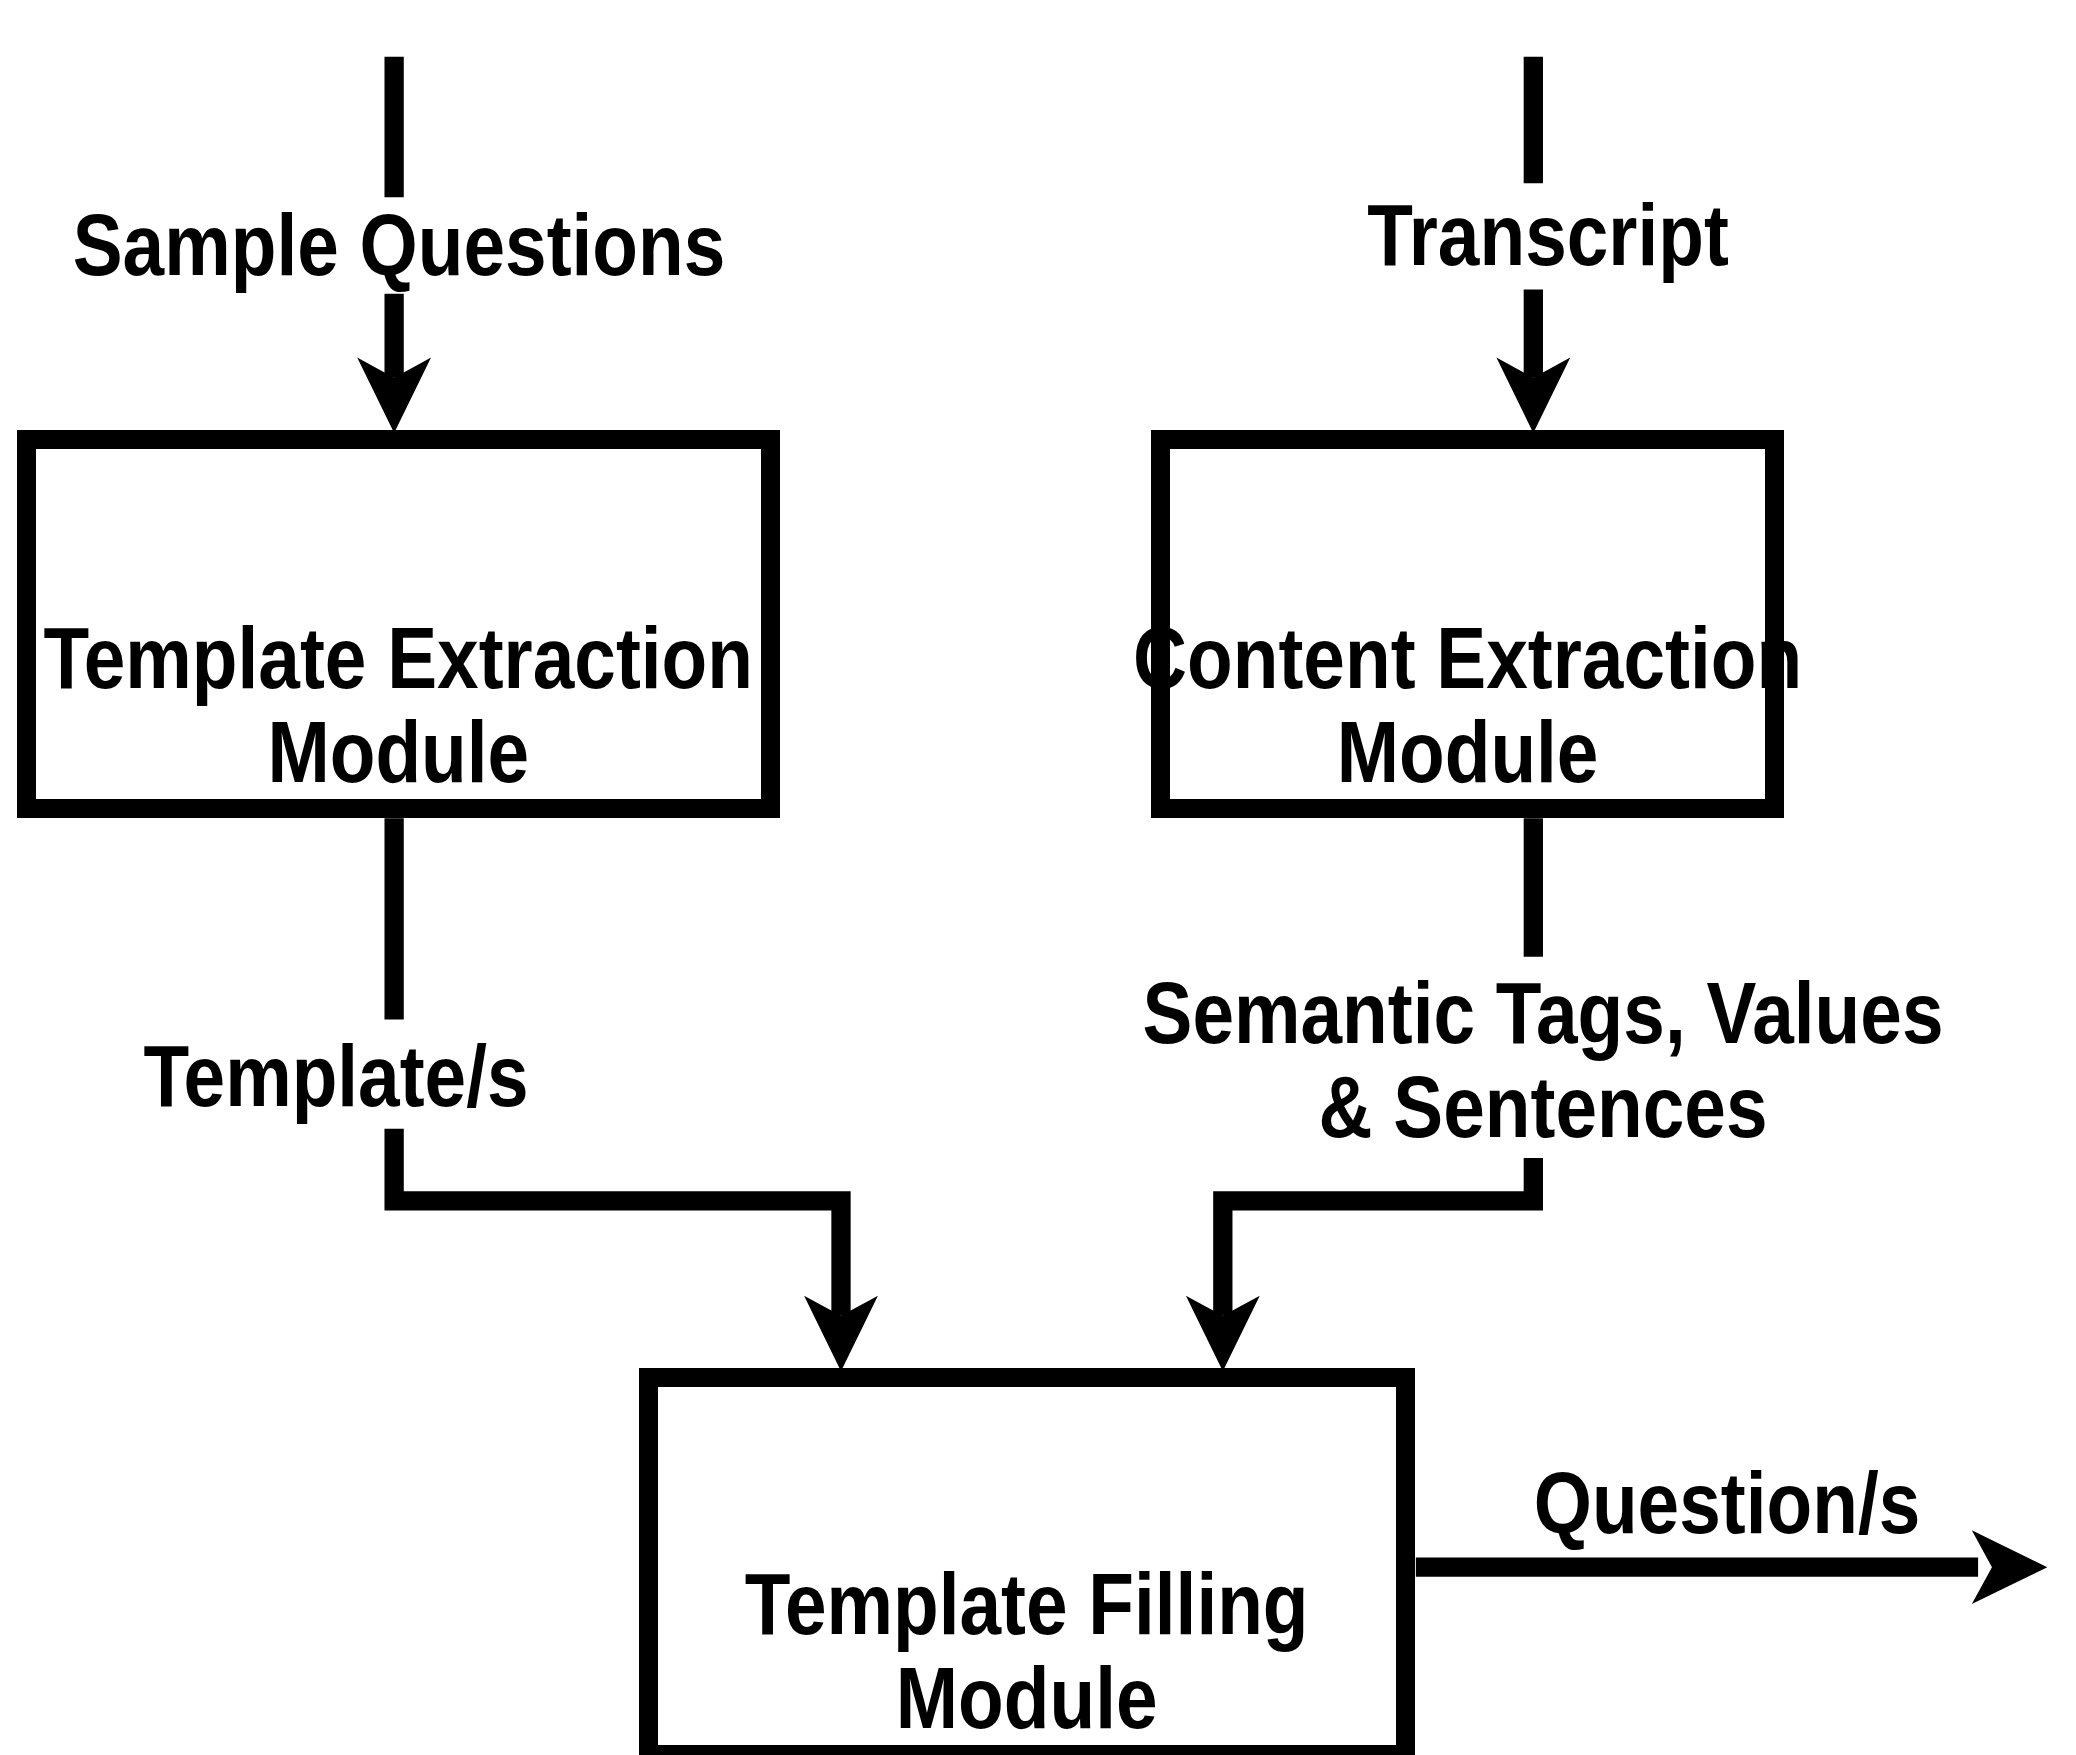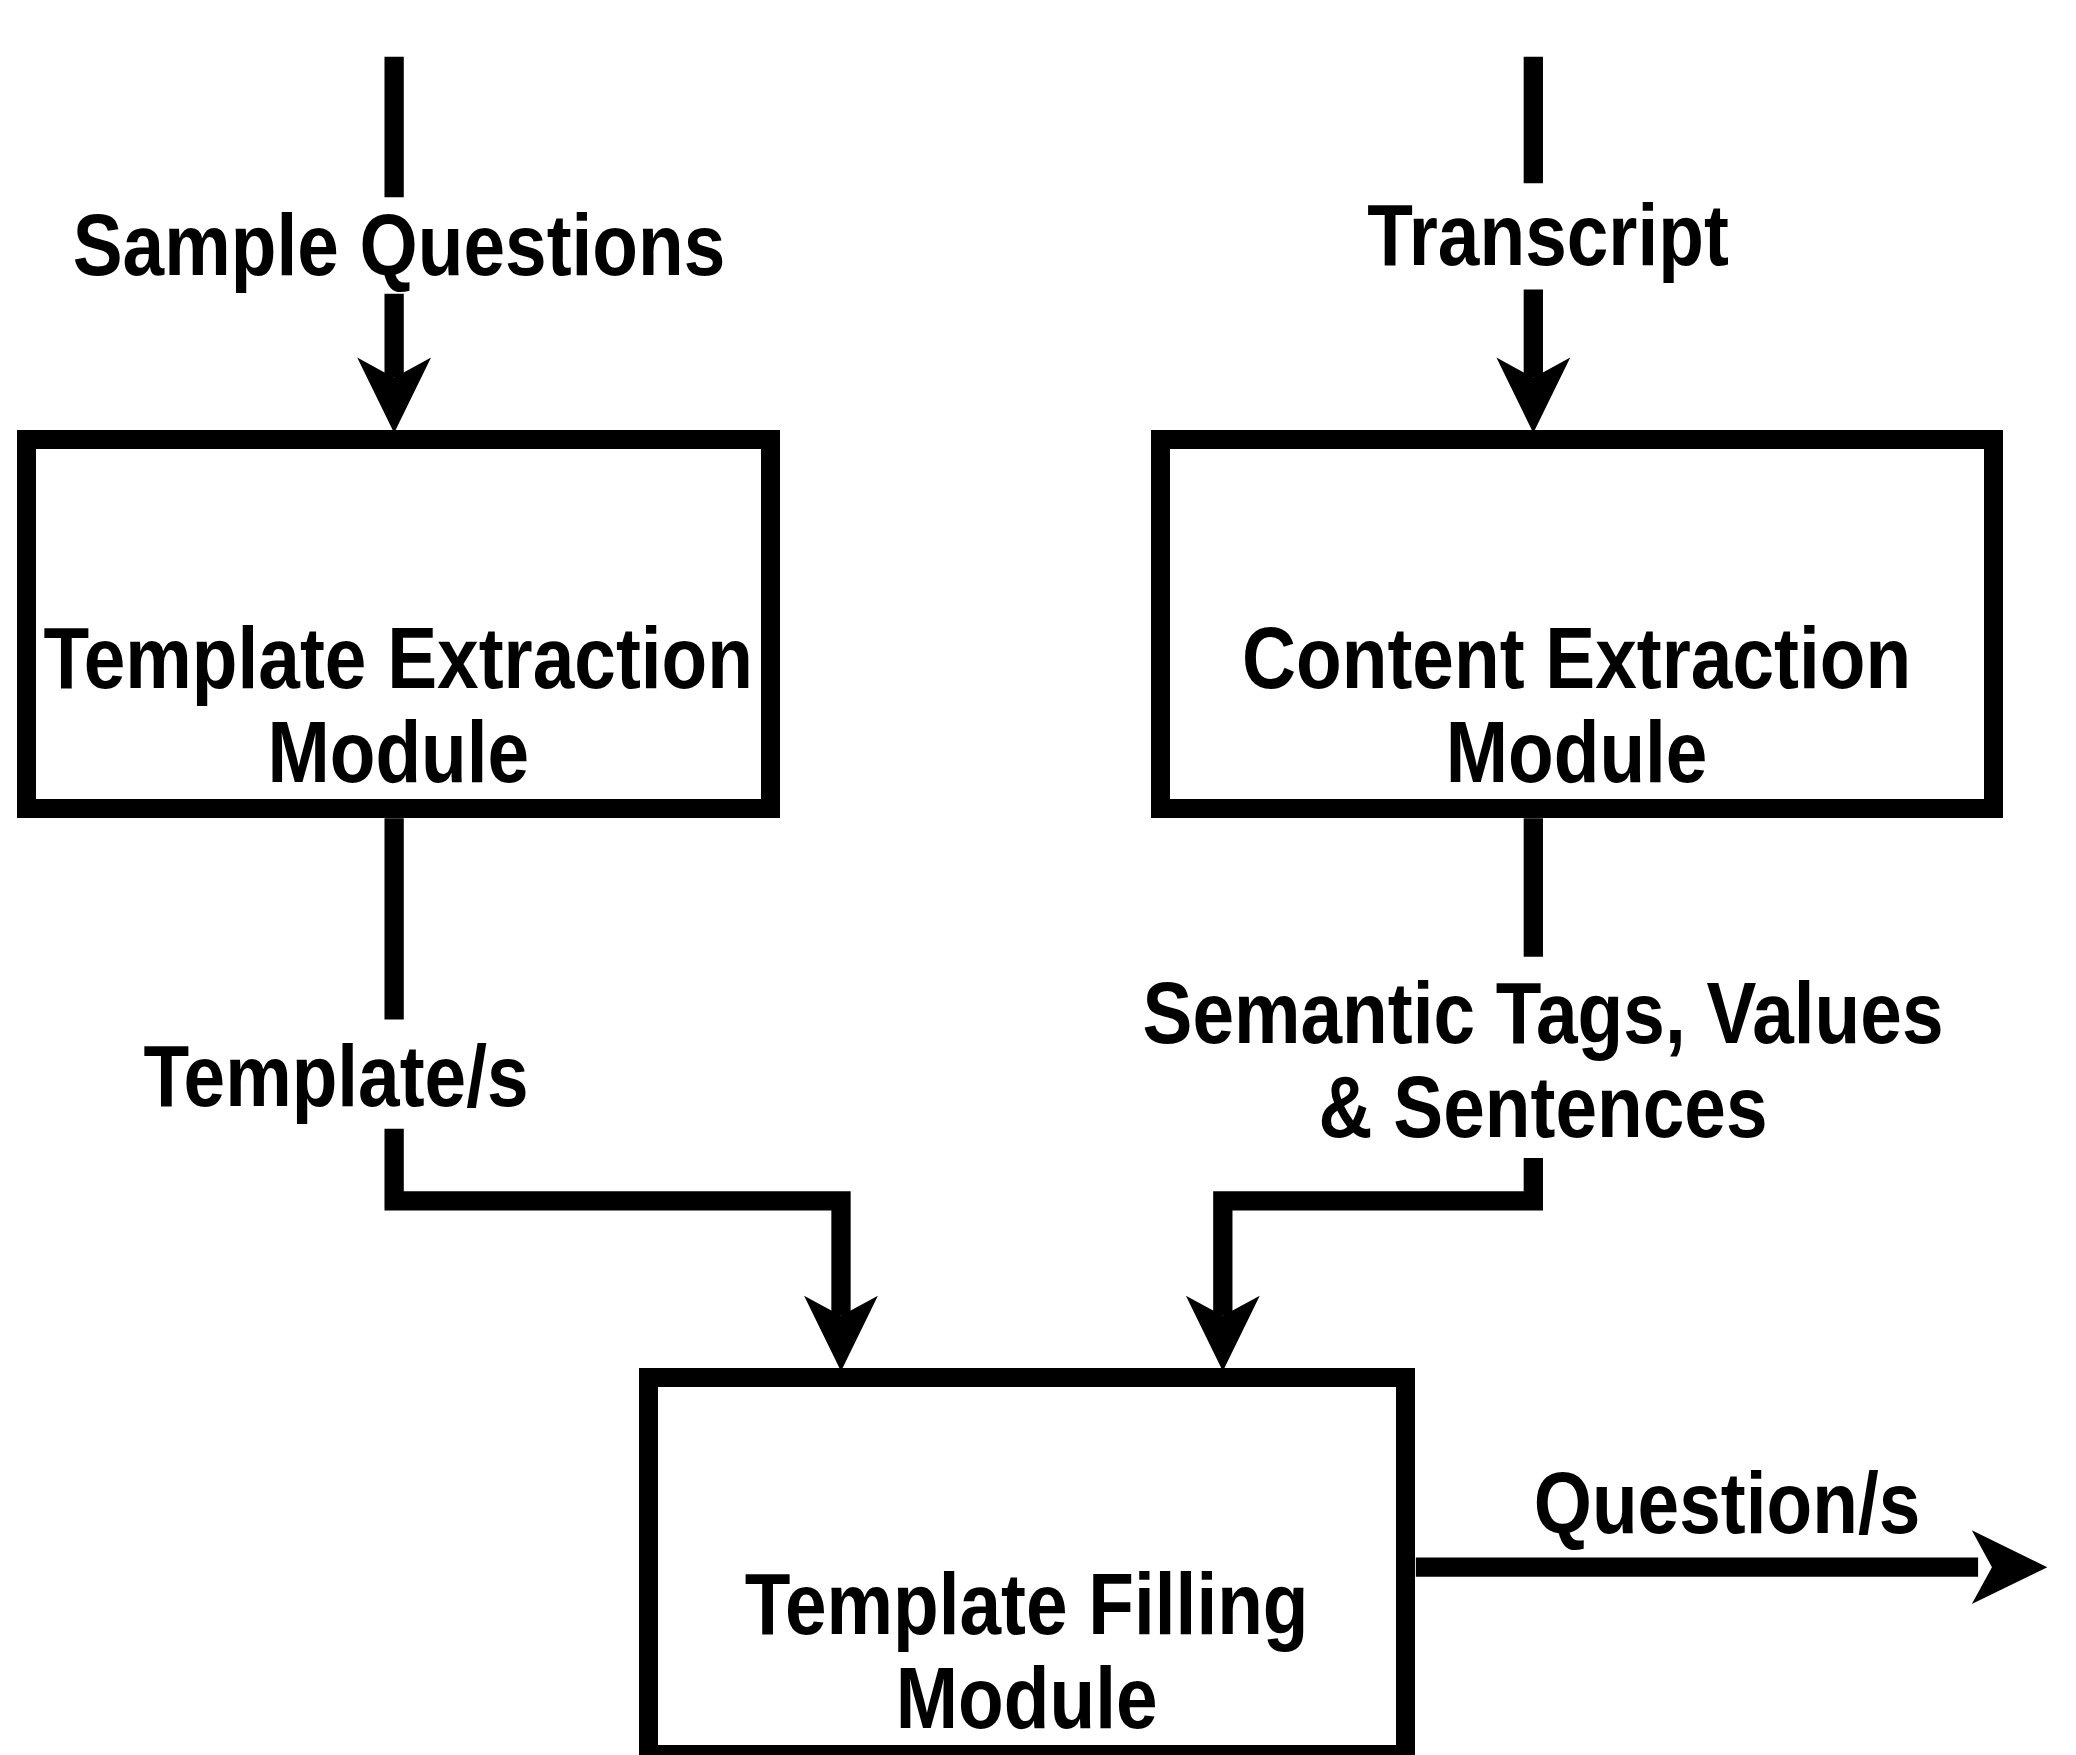--- a/index.html
+++ b/index.html
@@ -54,21 +54,21 @@
 
   <div class="float-label" style="left:1542px;top:235px">Transcript</div>
 
   <div class="box" style="left:10.5px;top:430px;width:763px;height:388px">
     <div class="box-label">
       <div>Template Extraction</div>
       <div>Module</div>
     </div>
   </div>
 
-  <div class="box" style="left:1145px;top:430px;width:852px;height:388px">
+  <div class="box" style="left:1145px;top:430px;width:633px;height:388px">
     <div class="box-label">
       <div>Content Extraction</div>
       <div>Module</div>
     </div>
   </div>
 
   <div class="box" style="left:633px;top:1368px;width:776px;height:396px">
     <div class="box-label">
       <div>Template Filling</div>
       <div>Module</div>

